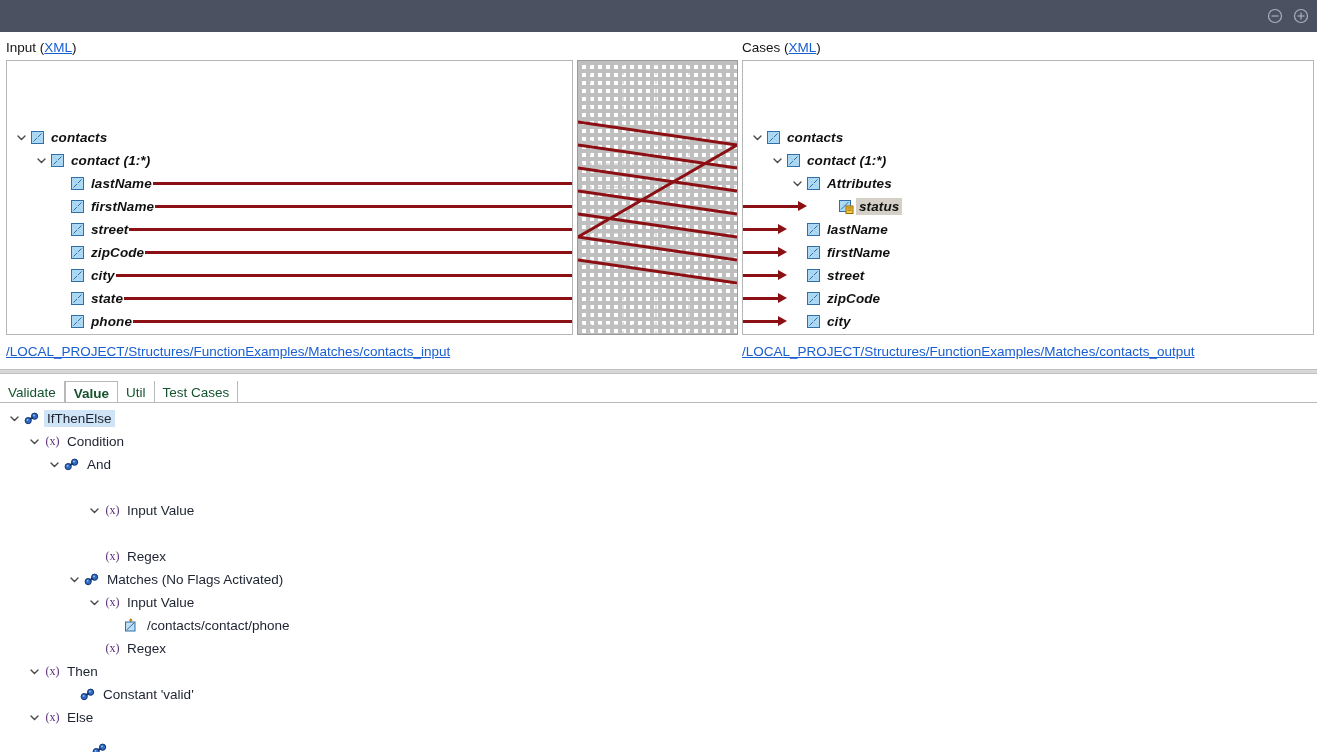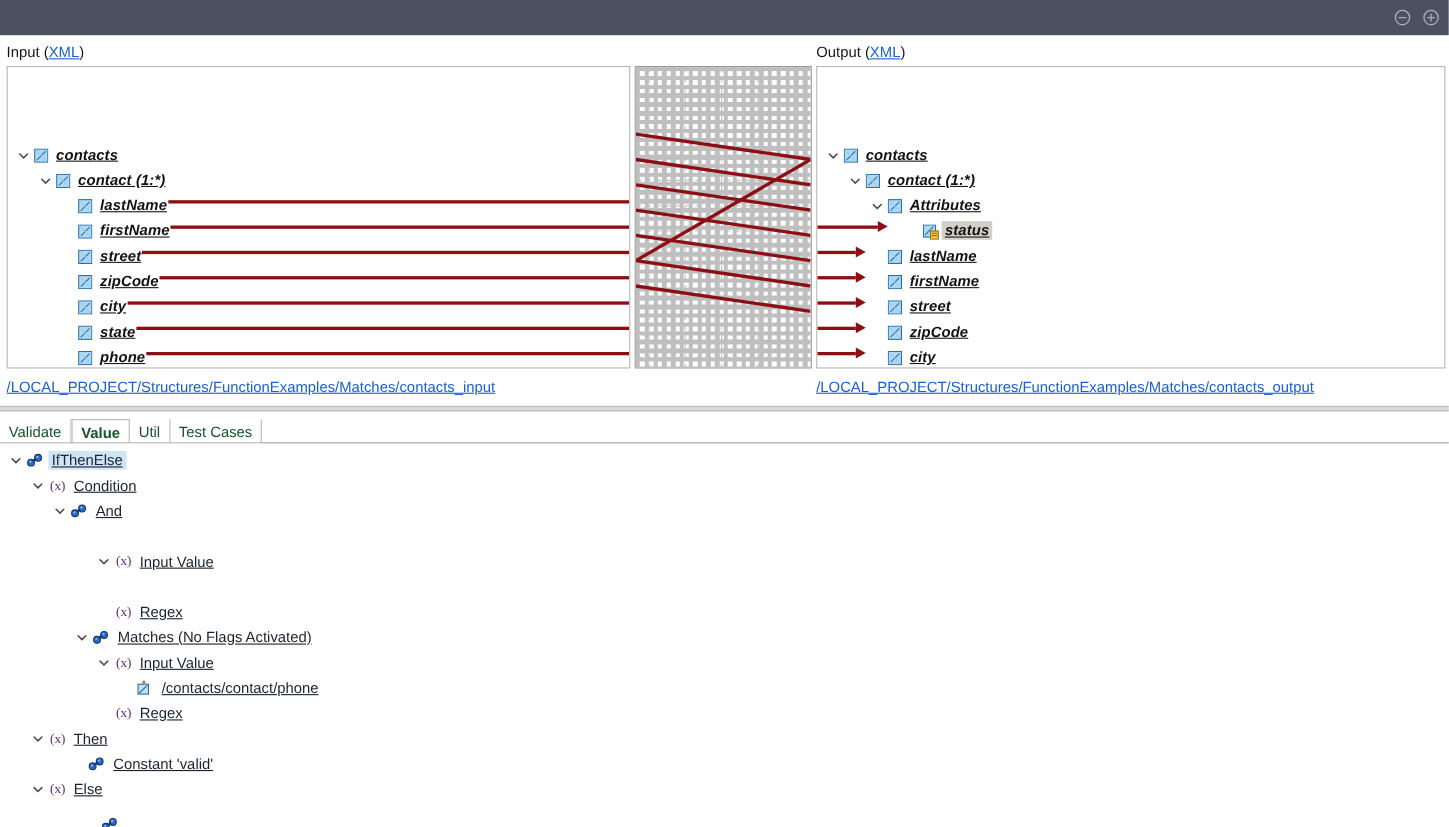--- a/index.html
+++ b/index.html
@@ -75,24 +75,23 @@
     overflow: hidden;
   }
   #input-panel  { left: 6px;   top: 60px; width: 567px; height: 275px; }
   #grid-panel   { left: 577px; top: 60px; width: 161px; height: 275px;
                   border: 1px solid #9a9a9a; }
   #output-panel { left: 742px; top: 60px; width: 572px; height: 275px; }
 
   .tree-row {
     position: absolute;
     height: 22px;
-    display: flex; align-items: flex-end;
+    display: flex; align-items: center;
     white-space: nowrap;
     cursor: pointer;
-    text-decoration: underline;
   }
   .twisty {
     width: 13px; height: 13px;
     display: inline-block;
     margin-right: 3px;
     flex: 0 0 auto;
   }
   .twisty svg { display: block; }
   .node-icon {
     width: 13px; height: 13px;
@@ -211,21 +210,20 @@
     position: absolute;
     height: 23px;
     display: flex; align-items: center;
     white-space: nowrap;
     cursor: pointer;
   }
   .brow .blabel {
     font-size: 13.5px;
     color: #1c2230;
     padding: 1px 3px;
-    text-decoration: underline;
   }
   .brow .blabel.selected {
     background: #cfe4f7;
   }
   .bicon { width: 15px; height: 15px; margin-right: 5px; flex: 0 0 auto; display:block; }
 </style>
 </head>
 <body>
 
 <div id="titlebar">
@@ -243,21 +241,21 @@
         <line x1="8" y1="4.5" x2="8" y2="11.5" stroke="#aab0bb" stroke-width="1.2"></line>
       </svg>
     </span>
   </div>
 </div>
 
 <div class="panel-label" style="left:6px; top:40px;">
   <span>Input (</span><a href="#">XML</a><span>)</span>
 </div>
 <div class="panel-label" style="left:742px; top:40px;">
-  <span>Output (</span><a href="#">XML</a><span>)</span>
+  <span>Cases (</span><a href="#">XML</a><span>)</span>
 </div>
 
 <div class="tree-panel" id="input-panel">
     <div class="tree-row" style="left: 8px; top: 65px;">
       <span class="twisty">
         <svg width="13" height="13" viewBox="0 0 13 13">
           <path d="M3 5 L6.5 8.5 L10 5" fill="none" stroke="#4a4a4a" stroke-width="1.4" stroke-linecap="round"></path>
         </svg>
       </span>
       <span class="node-icon"><svg width="13" height="13" viewBox="0 0 13 13">

